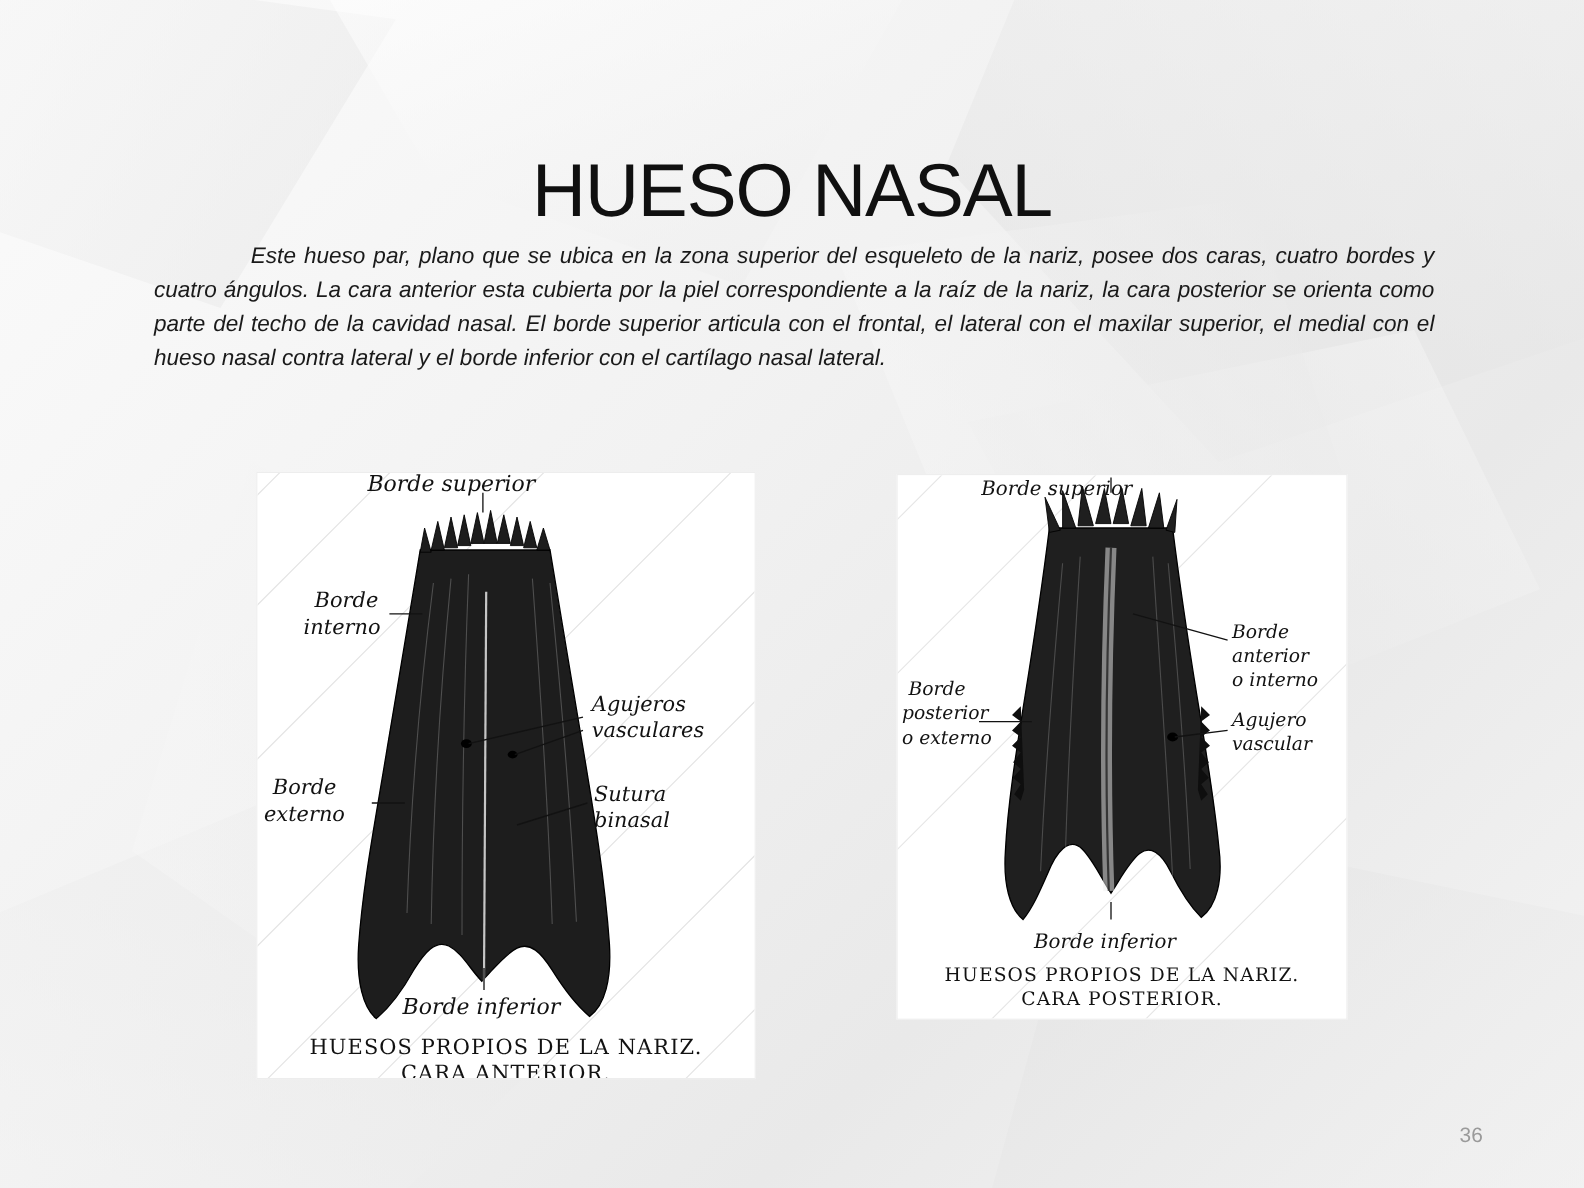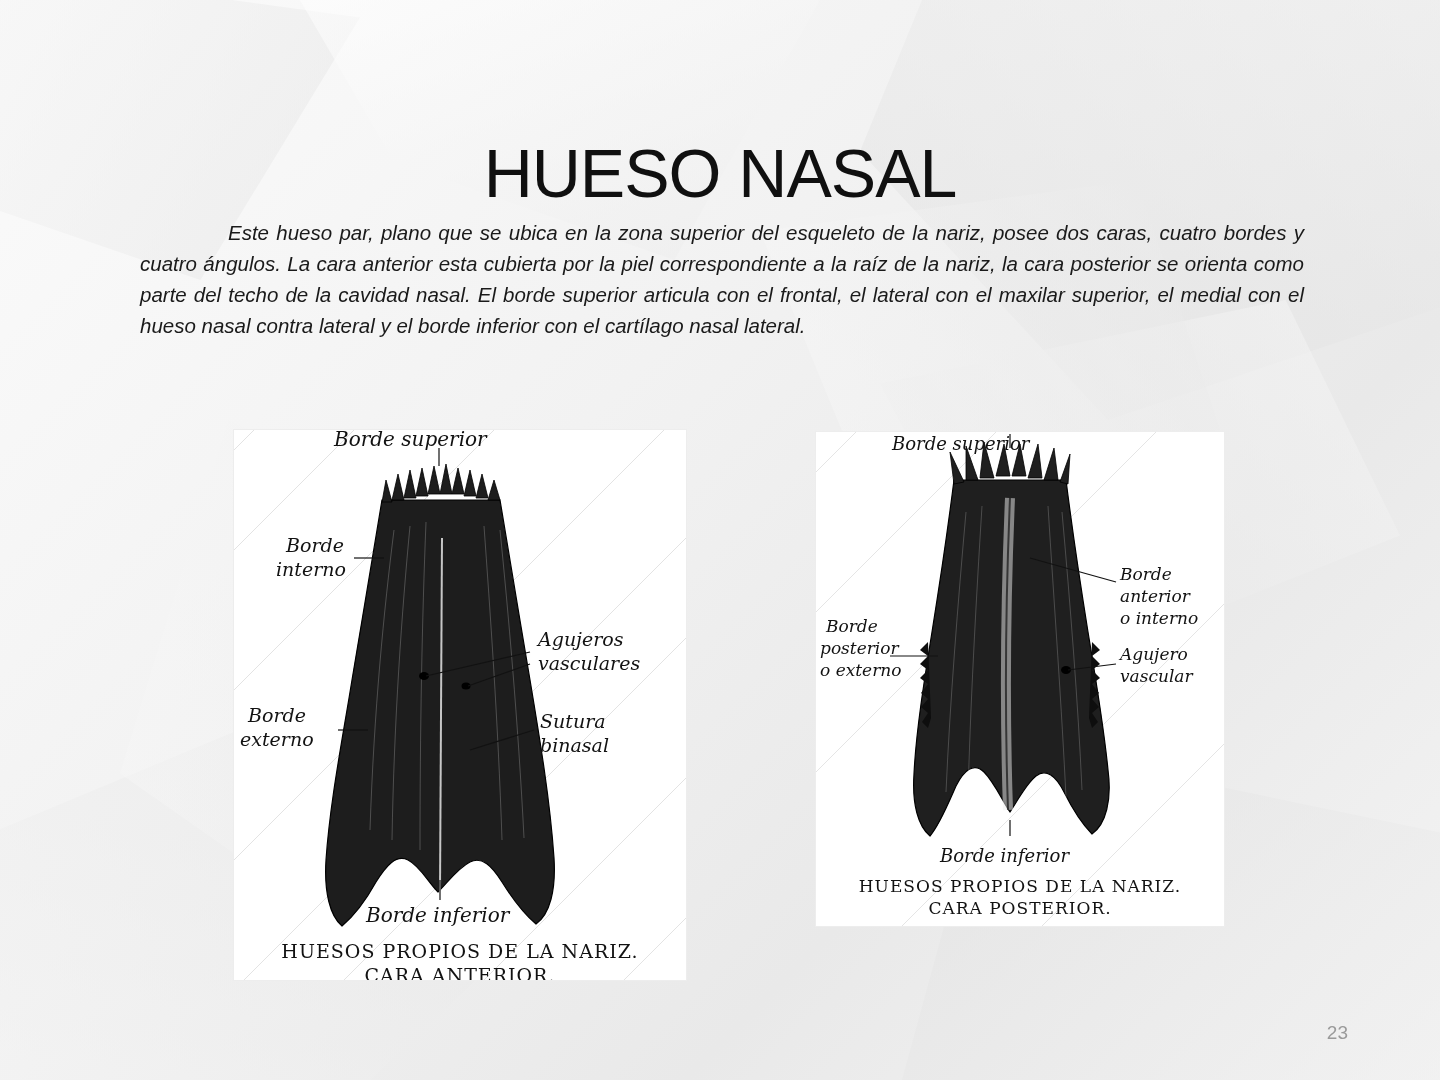--- a/index.html
+++ b/index.html
@@ -356,16 +356,16 @@
 
           <text class="hand" x="124" y="430" font-size="18">Borde inferior</text>
 
           <text class="caps" x="204" y="460" font-size="17" text-anchor="middle">HUESOS PROPIOS DE LA NARIZ.</text>
           <text class="caps" x="204" y="482" font-size="17" text-anchor="middle">CARA POSTERIOR.</text>
         </svg>
       </div>
 
     </div>
 
-    <div class="page-number">23</div>
+    <div class="page-number">36</div>
 
   </div>
 </div>
 
 </body></html>

